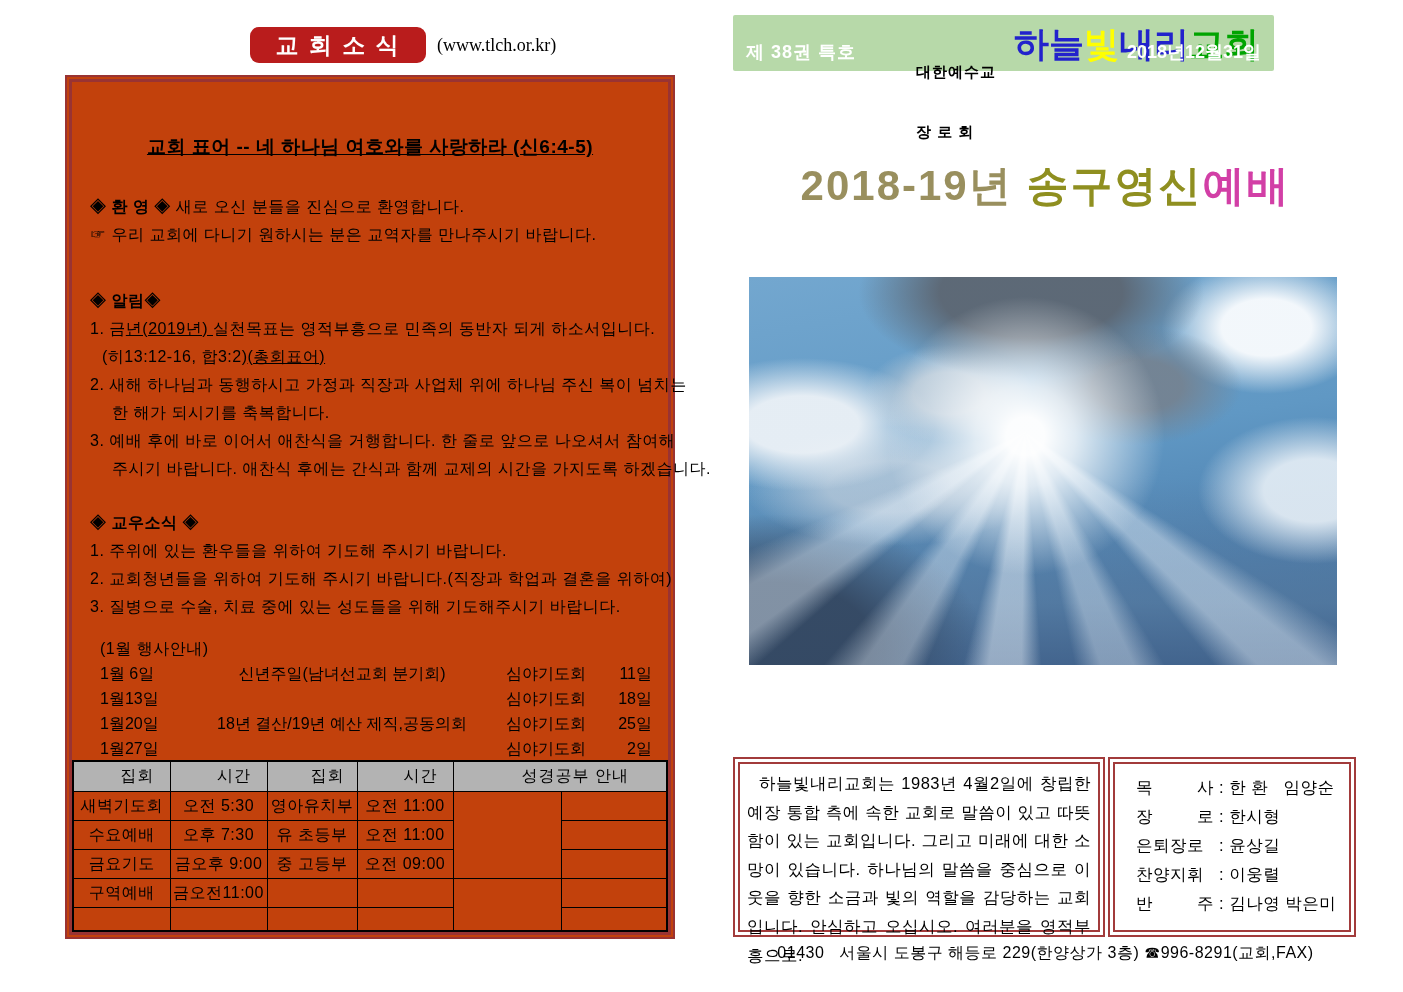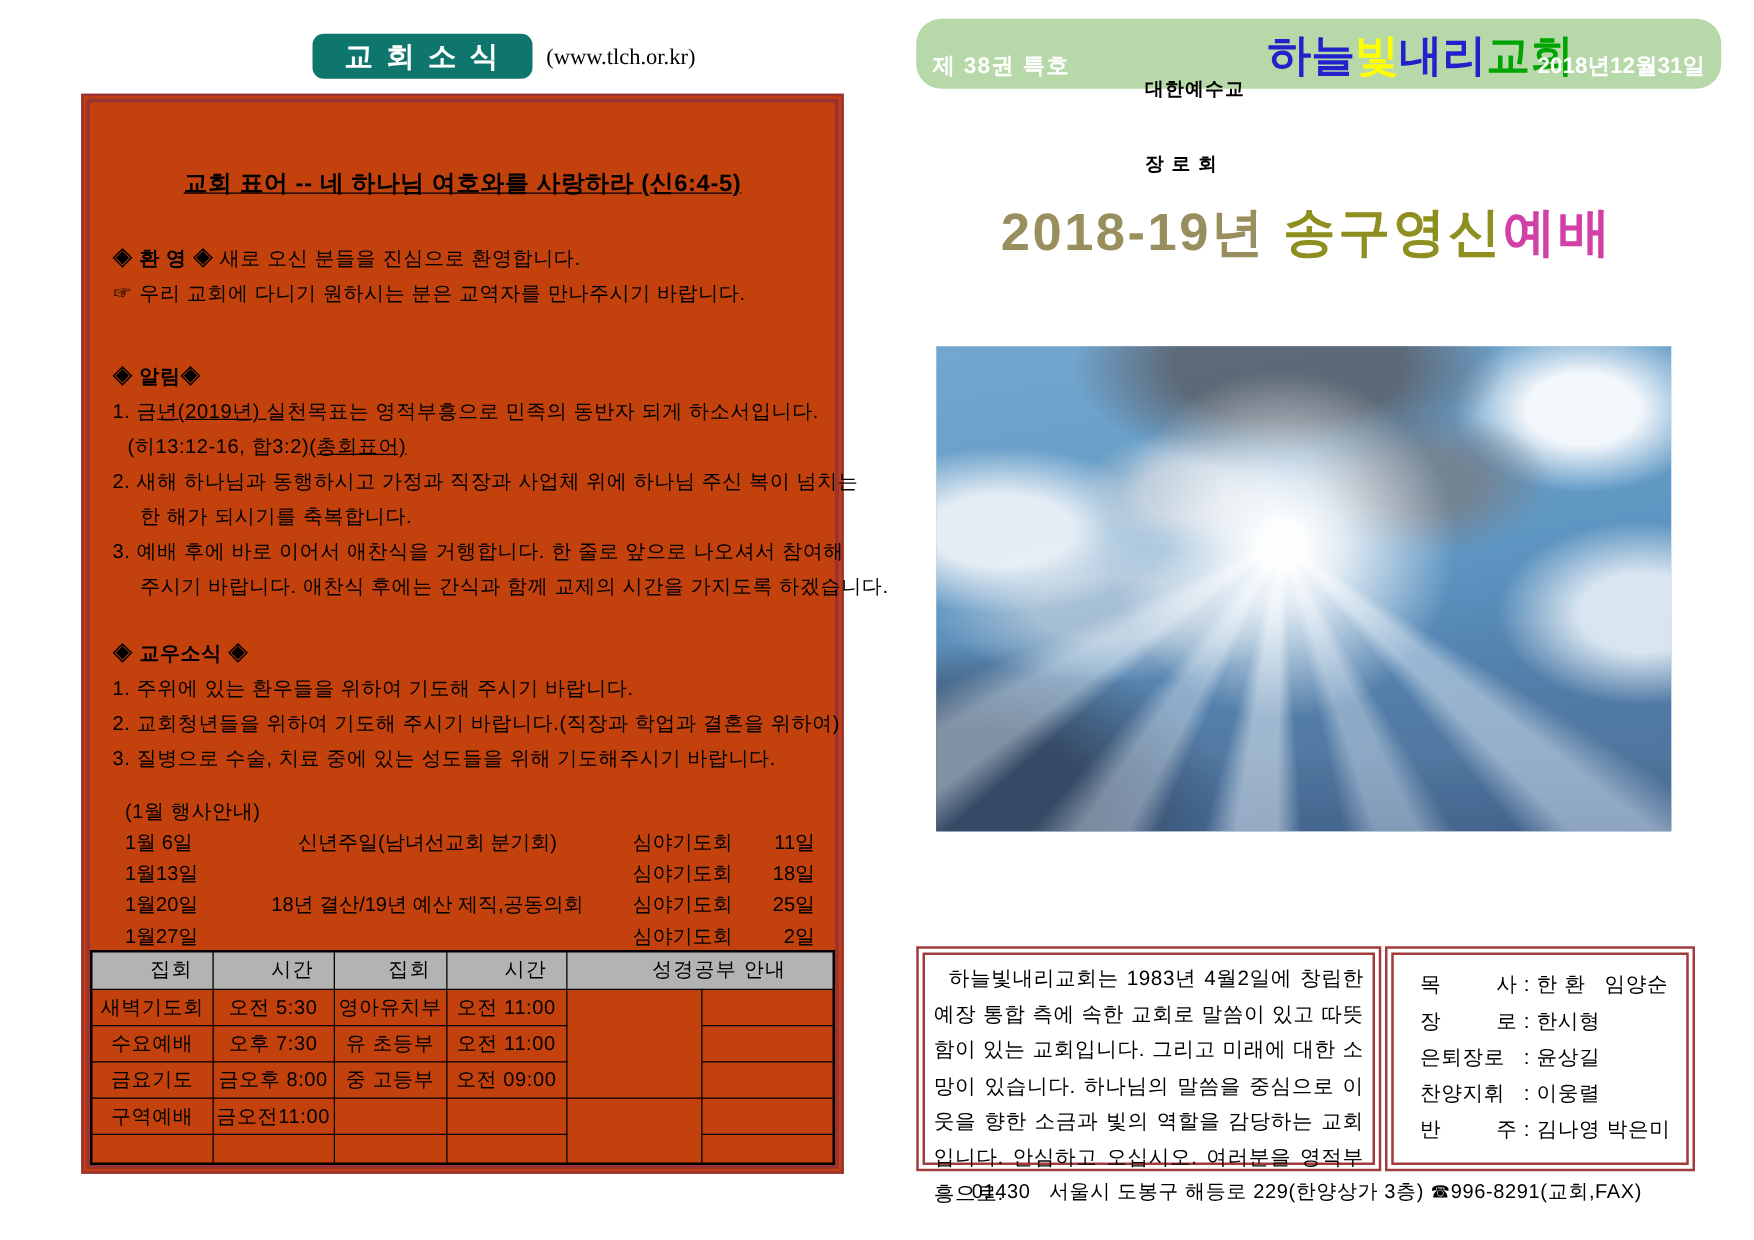--- a/index.html
+++ b/index.html
@@ -4,21 +4,21 @@
 <style>
   html,body{margin:0;padding:0;}
   body{
     width:1403px;height:992px;position:relative;background:#ffffff;
     font-family:"Liberation Sans", sans-serif;color:#000;overflow:hidden;
   }
 
   
   .badge{
     position:absolute;left:250px;top:27px;width:176px;height:36px;
-    background:#0f766e;border-radius:9px;color:#fff;font-weight:bold;
+    background:#b91c1c;border-radius:9px;color:#fff;font-weight:bold;
     font-size:23px;display:flex;align-items:center;justify-content:center;
     letter-spacing:2px;
   }
   .website{
     position:absolute;left:437px;top:35px;font-family:"Liberation Serif",serif;
     font-size:18px;white-space:pre;
   }
   .main-box{
     position:absolute;left:65px;top:75px;width:610px;height:864px;
     border:2px solid #993333;padding:2px;box-sizing:border-box;background:#c2410c;
@@ -50,22 +50,22 @@
     height:27px;letter-spacing:1px;padding-left:32px;
   }
   table.sched td{
     border:1px solid #000;height:26px;text-align:center;font-size:16px;
     letter-spacing:0.5px;overflow:hidden;white-space:pre;
   }
   table.sched tr.lastrow td{height:20px;}
 
   
   .gheader{
-    position:absolute;left:733px;top:15px;width:644px;height:56px;
-    background:#b7d9a9;border-radius:20px;
+    position:absolute;left:733px;top:15px;width:513px;height:56px;
+    background:#b7d9a9;border-radius:2px;padding-left:28px;
   }
   .issue{position:absolute;left:13px;bottom:7px;color:#fff;font-weight:bold;font-size:18px;letter-spacing:1px;white-space:pre;}
   .denom{position:absolute;left:183px;top:7px;color:#000000;font-weight:bold;font-size:15px;line-height:20px;letter-spacing:1px;white-space:pre;}
   .cname{position:absolute;left:281px;top:6px;font-size:35px;font-weight:bold;white-space:pre;}
   .c-blue{color:#2222cc;}
   .c-yellow{color:#ffff00;}
   .c-green{color:#00a400;}
   .gdate{position:absolute;right:13px;bottom:7px;color:#fff;font-weight:bold;font-size:18px;white-space:pre;}
 
   .main-title{
@@ -208,21 +208,21 @@
       </tr>
       <tr>
         <td>수요예배</td>
         <td>오후 7:30</td>
         <td>유 초등부</td>
         <td>오전 11:00</td>
         <td></td>
       </tr>
       <tr>
         <td>금요기도</td>
-        <td>금오후 8:00</td>
+        <td>금오후 9:00</td>
         <td>중 고등부</td>
         <td>오전 09:00</td>
         <td></td>
       </tr>
       <tr>
         <td>구역예배</td>
         <td>금오전11:00</td>
         <td></td>
         <td></td>
         <td rowspan="2"></td>

